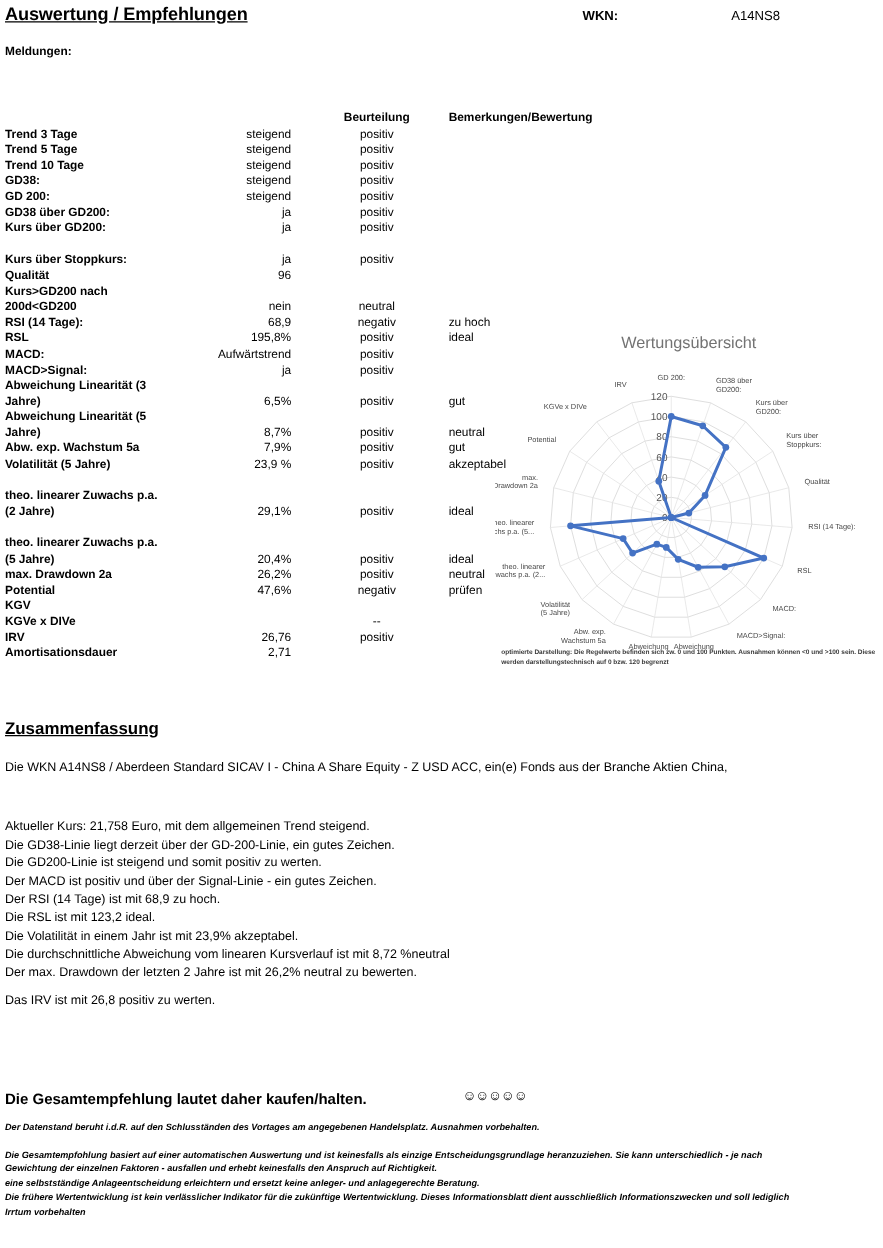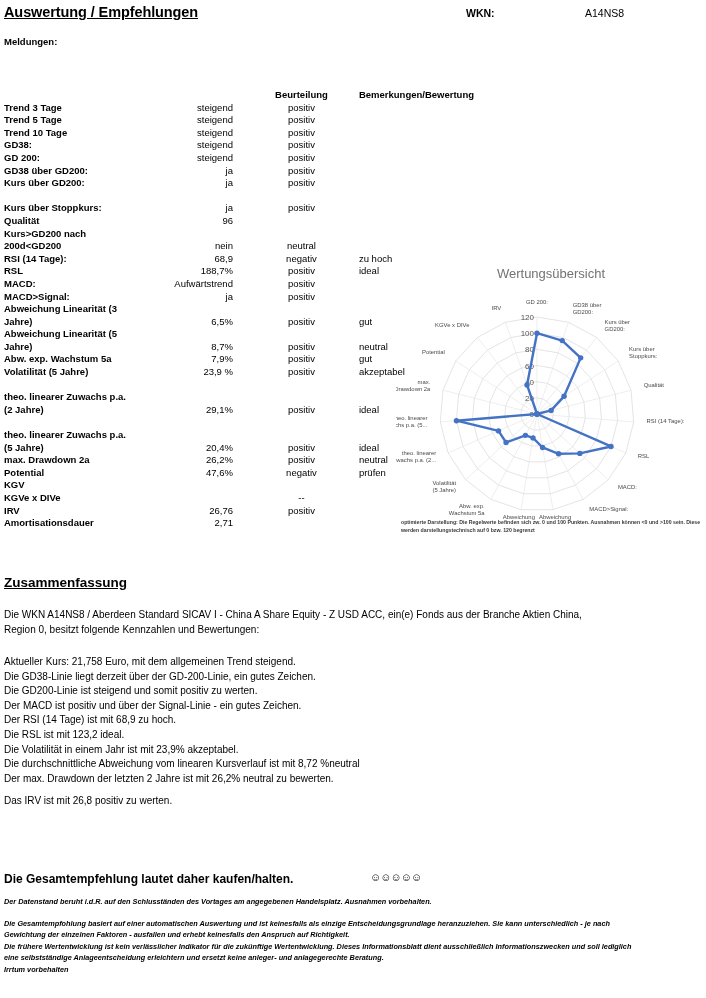--- a/index.html
+++ b/index.html
@@ -160,21 +160,21 @@
           <td class="c-note"></td>
         </tr>
         <tr>
           <td class="c-label">RSI (14 Tage):</td>
           <td class="c-value">68,9</td>
           <td class="c-rating">negativ</td>
           <td class="c-note">zu hoch</td>
         </tr>
         <tr>
           <td class="c-label">RSL</td>
-          <td class="c-value">188,7%</td>
+          <td class="c-value">195,8%</td>
           <td class="c-rating">positiv</td>
           <td class="c-note">ideal</td>
         </tr>
         <tr>
           <td class="c-label">MACD:</td>
           <td class="c-value">Aufwärtstrend</td>
           <td class="c-rating">positiv</td>
           <td class="c-note"></td>
         </tr>
         <tr>
@@ -368,21 +368,20 @@
         <circle cx="141.00" cy="122.00" r="2.7" fill="#4472C4"></circle>
         <circle cx="141.00" cy="122.00" r="2.7" fill="#4472C4"></circle>
         <circle cx="131.03" cy="92.95" r="2.7" fill="#4472C4"></circle>
       </svg>
     <div id="chart-foot">optimierte Darstellung: Die Regelwerte befinden sich zw. 0 und 100 Punkten. Ausnahmen können &lt;0 und &gt;100 sein. Diese werden darstellungstechnisch auf 0 bzw. 120 begrenzt</div>
   </div>
 
   <div id="sum-title">Zusammenfassung</div>
   <div id="sum-intro">
     <div>Die WKN A14NS8 / Aberdeen Standard SICAV I - China A Share Equity - Z USD ACC, ein(e) Fonds aus der Branche Aktien China,</div>
-    <div>Region 0, besitzt folgende Kennzahlen und Bewertungen:</div>
   </div>
   <div id="sum-lines">
       <div>Aktueller Kurs: 21,758 Euro, mit dem allgemeinen Trend steigend.</div>
       <div>Die GD38-Linie liegt derzeit über der GD-200-Linie, ein gutes Zeichen.</div>
       <div>Die GD200-Linie ist steigend und somit positiv zu werten.</div>
       <div>Der MACD ist positiv und über der Signal-Linie - ein gutes Zeichen.</div>
       <div>Der RSI (14 Tage) ist mit 68,9 zu hoch.</div>
       <div>Die RSL ist mit 123,2 ideal.</div>
       <div>Die Volatilität in einem Jahr ist mit 23,9% akzeptabel.</div>
       <div>Die durchschnittliche Abweichung vom linearen Kursverlauf ist mit 8,72 %neutral</div>
@@ -391,18 +390,18 @@
   <div id="sum-irv">Das IRV ist mit 26,8 positiv zu werten.</div>
 
   <div id="reco">Die Gesamtempfehlung lautet daher kaufen/halten.</div>
   <div id="smileys">☺☺☺☺☺</div>
 
   <div id="disc">
     <p>Der Datenstand beruht i.d.R. auf den Schlusständen des Vortages am angegebenen Handelsplatz. Ausnahmen vorbehalten.</p>
     <div class="sp"></div>
     <p>Die Gesamtempfohlung basiert auf einer automatischen Auswertung und ist keinesfalls als einzige Entscheidungsgrundlage heranzuziehen. Sie kann unterschiedlich - je nach</p>
     <p>Gewichtung der einzelnen Faktoren - ausfallen und erhebt keinesfalls den Anspruch auf Richtigkeit.</p>
+    <p>eine selbstständige Anlageentscheidung erleichtern und ersetzt keine anleger- und anlagegerechte Beratung.</p>
     <p>Die frühere Wertentwicklung ist kein verlässlicher Indikator für die zukünftige Wertentwicklung. Dieses Informationsblatt dient ausschließlich Informationszwecken und soll lediglich</p>
-    <p>eine selbstständige Anlageentscheidung erleichtern und ersetzt keine anleger- und anlagegerechte Beratung.</p>
     <p>Irrtum vorbehalten</p>
   </div>
 
 </div>
 
 </body></html>

